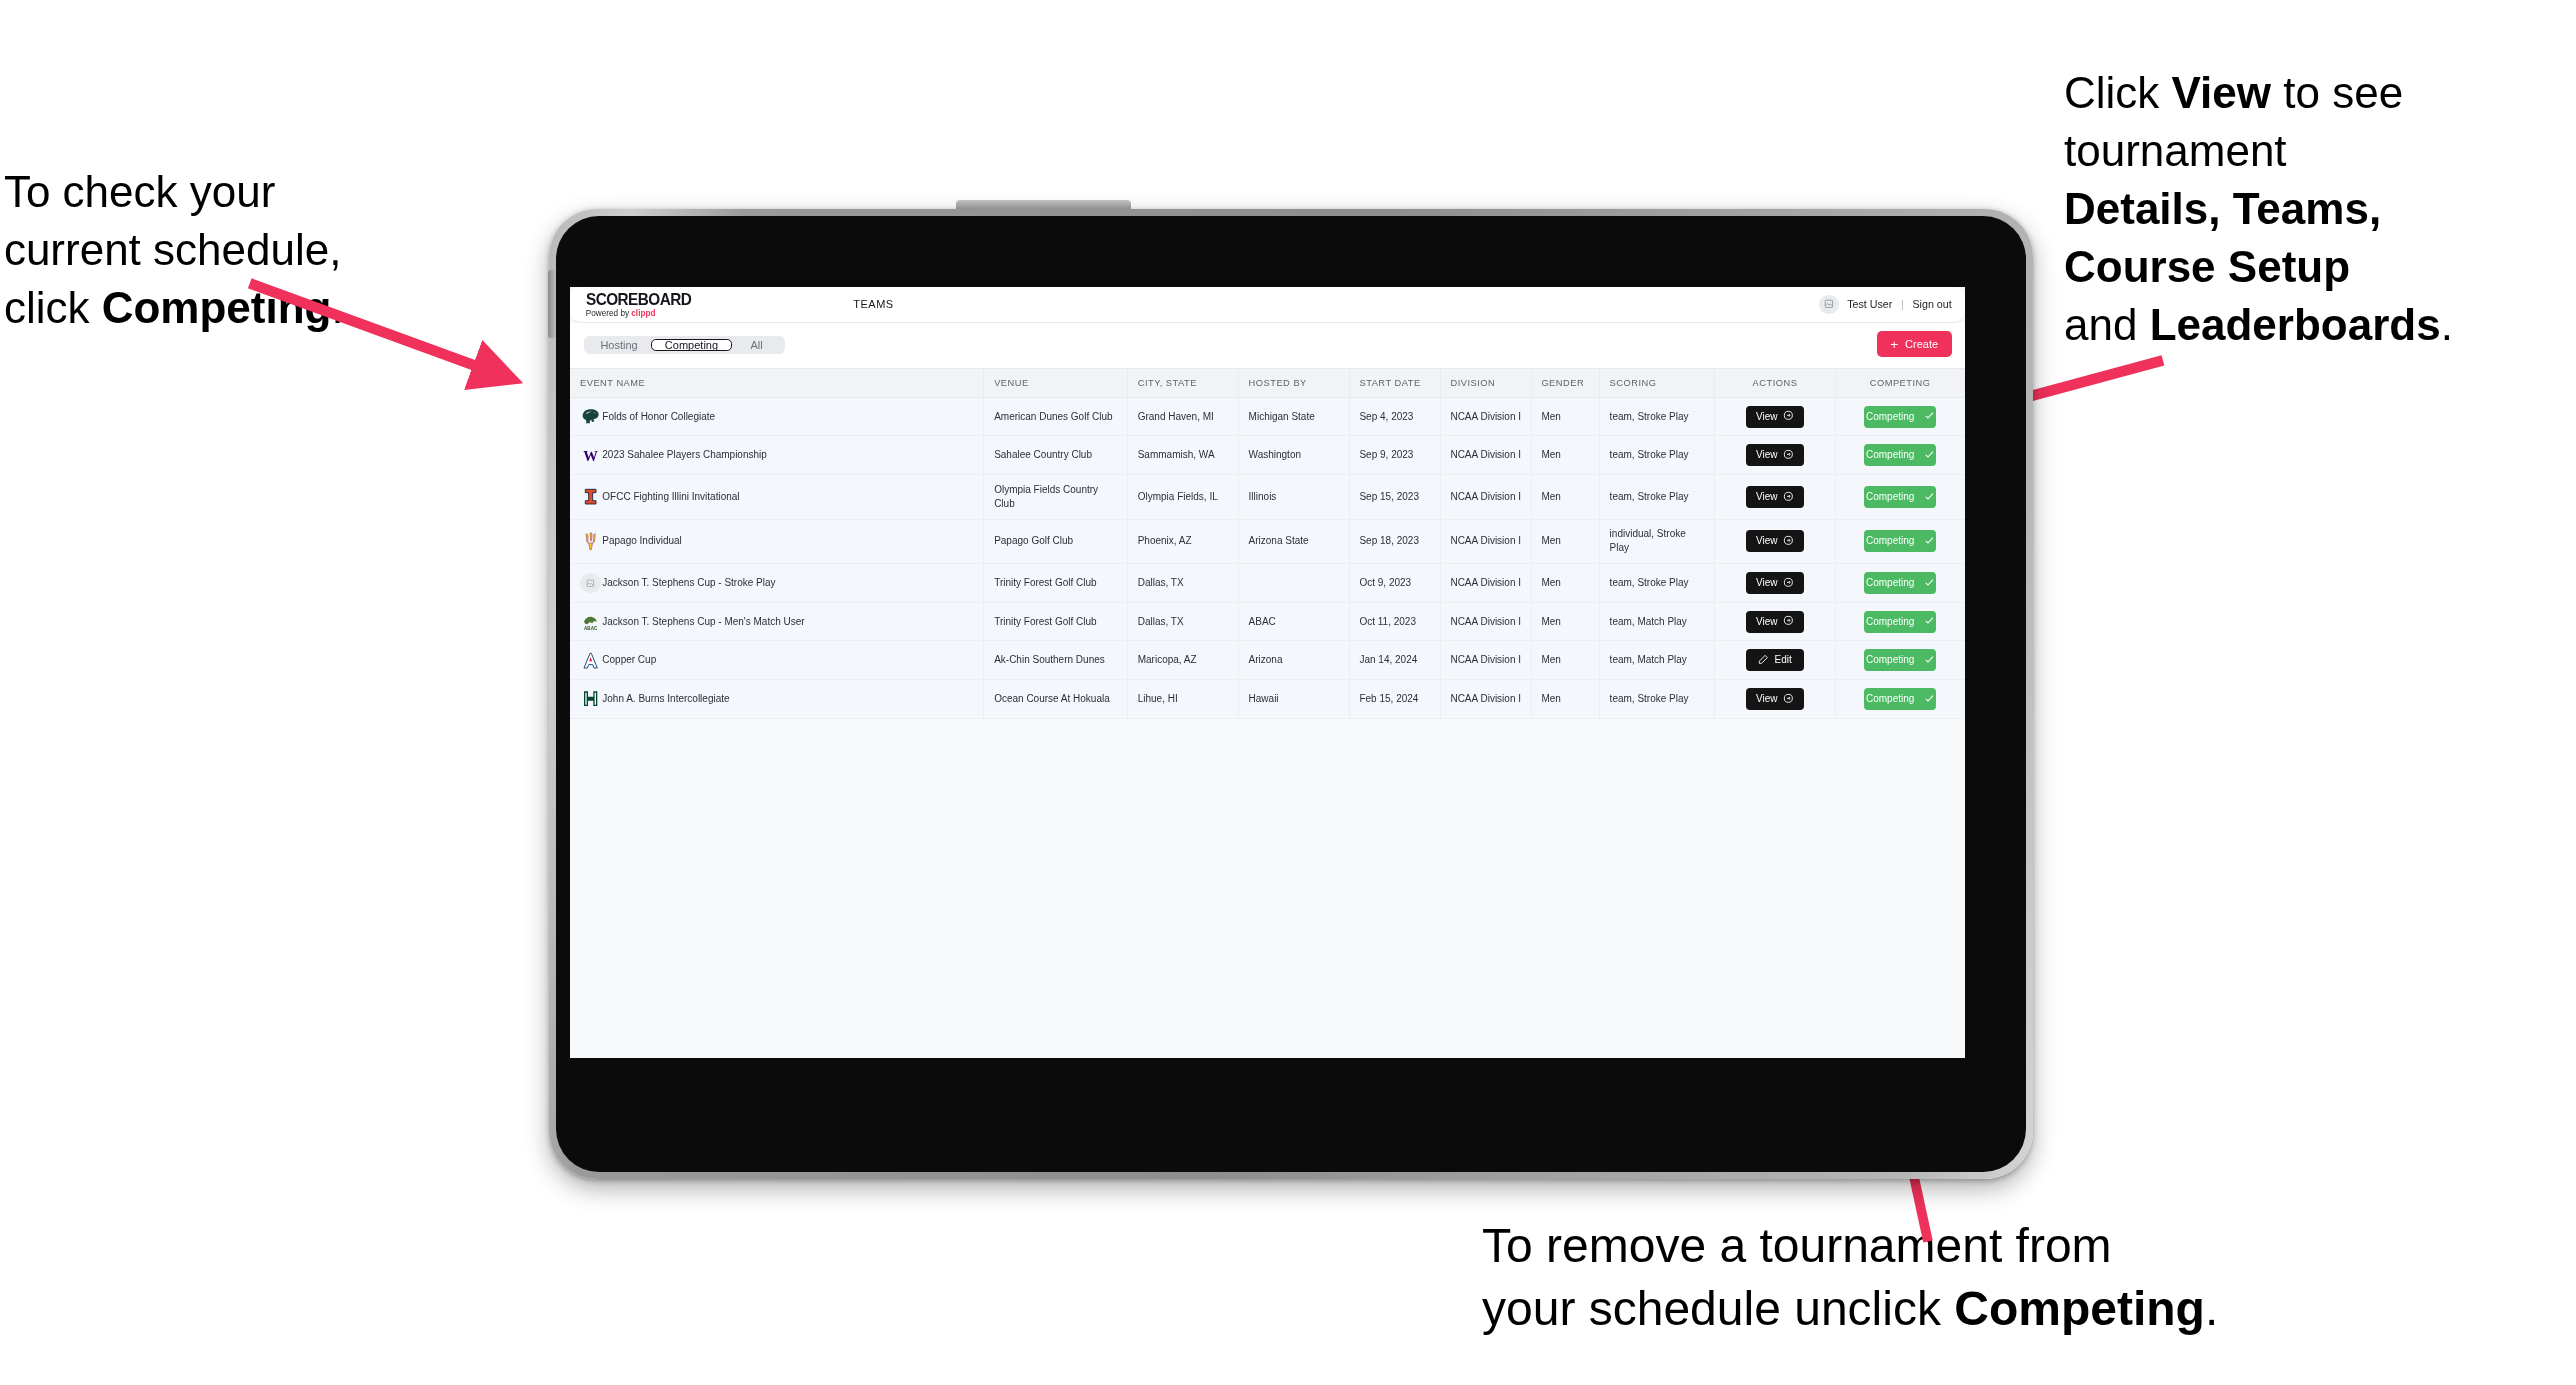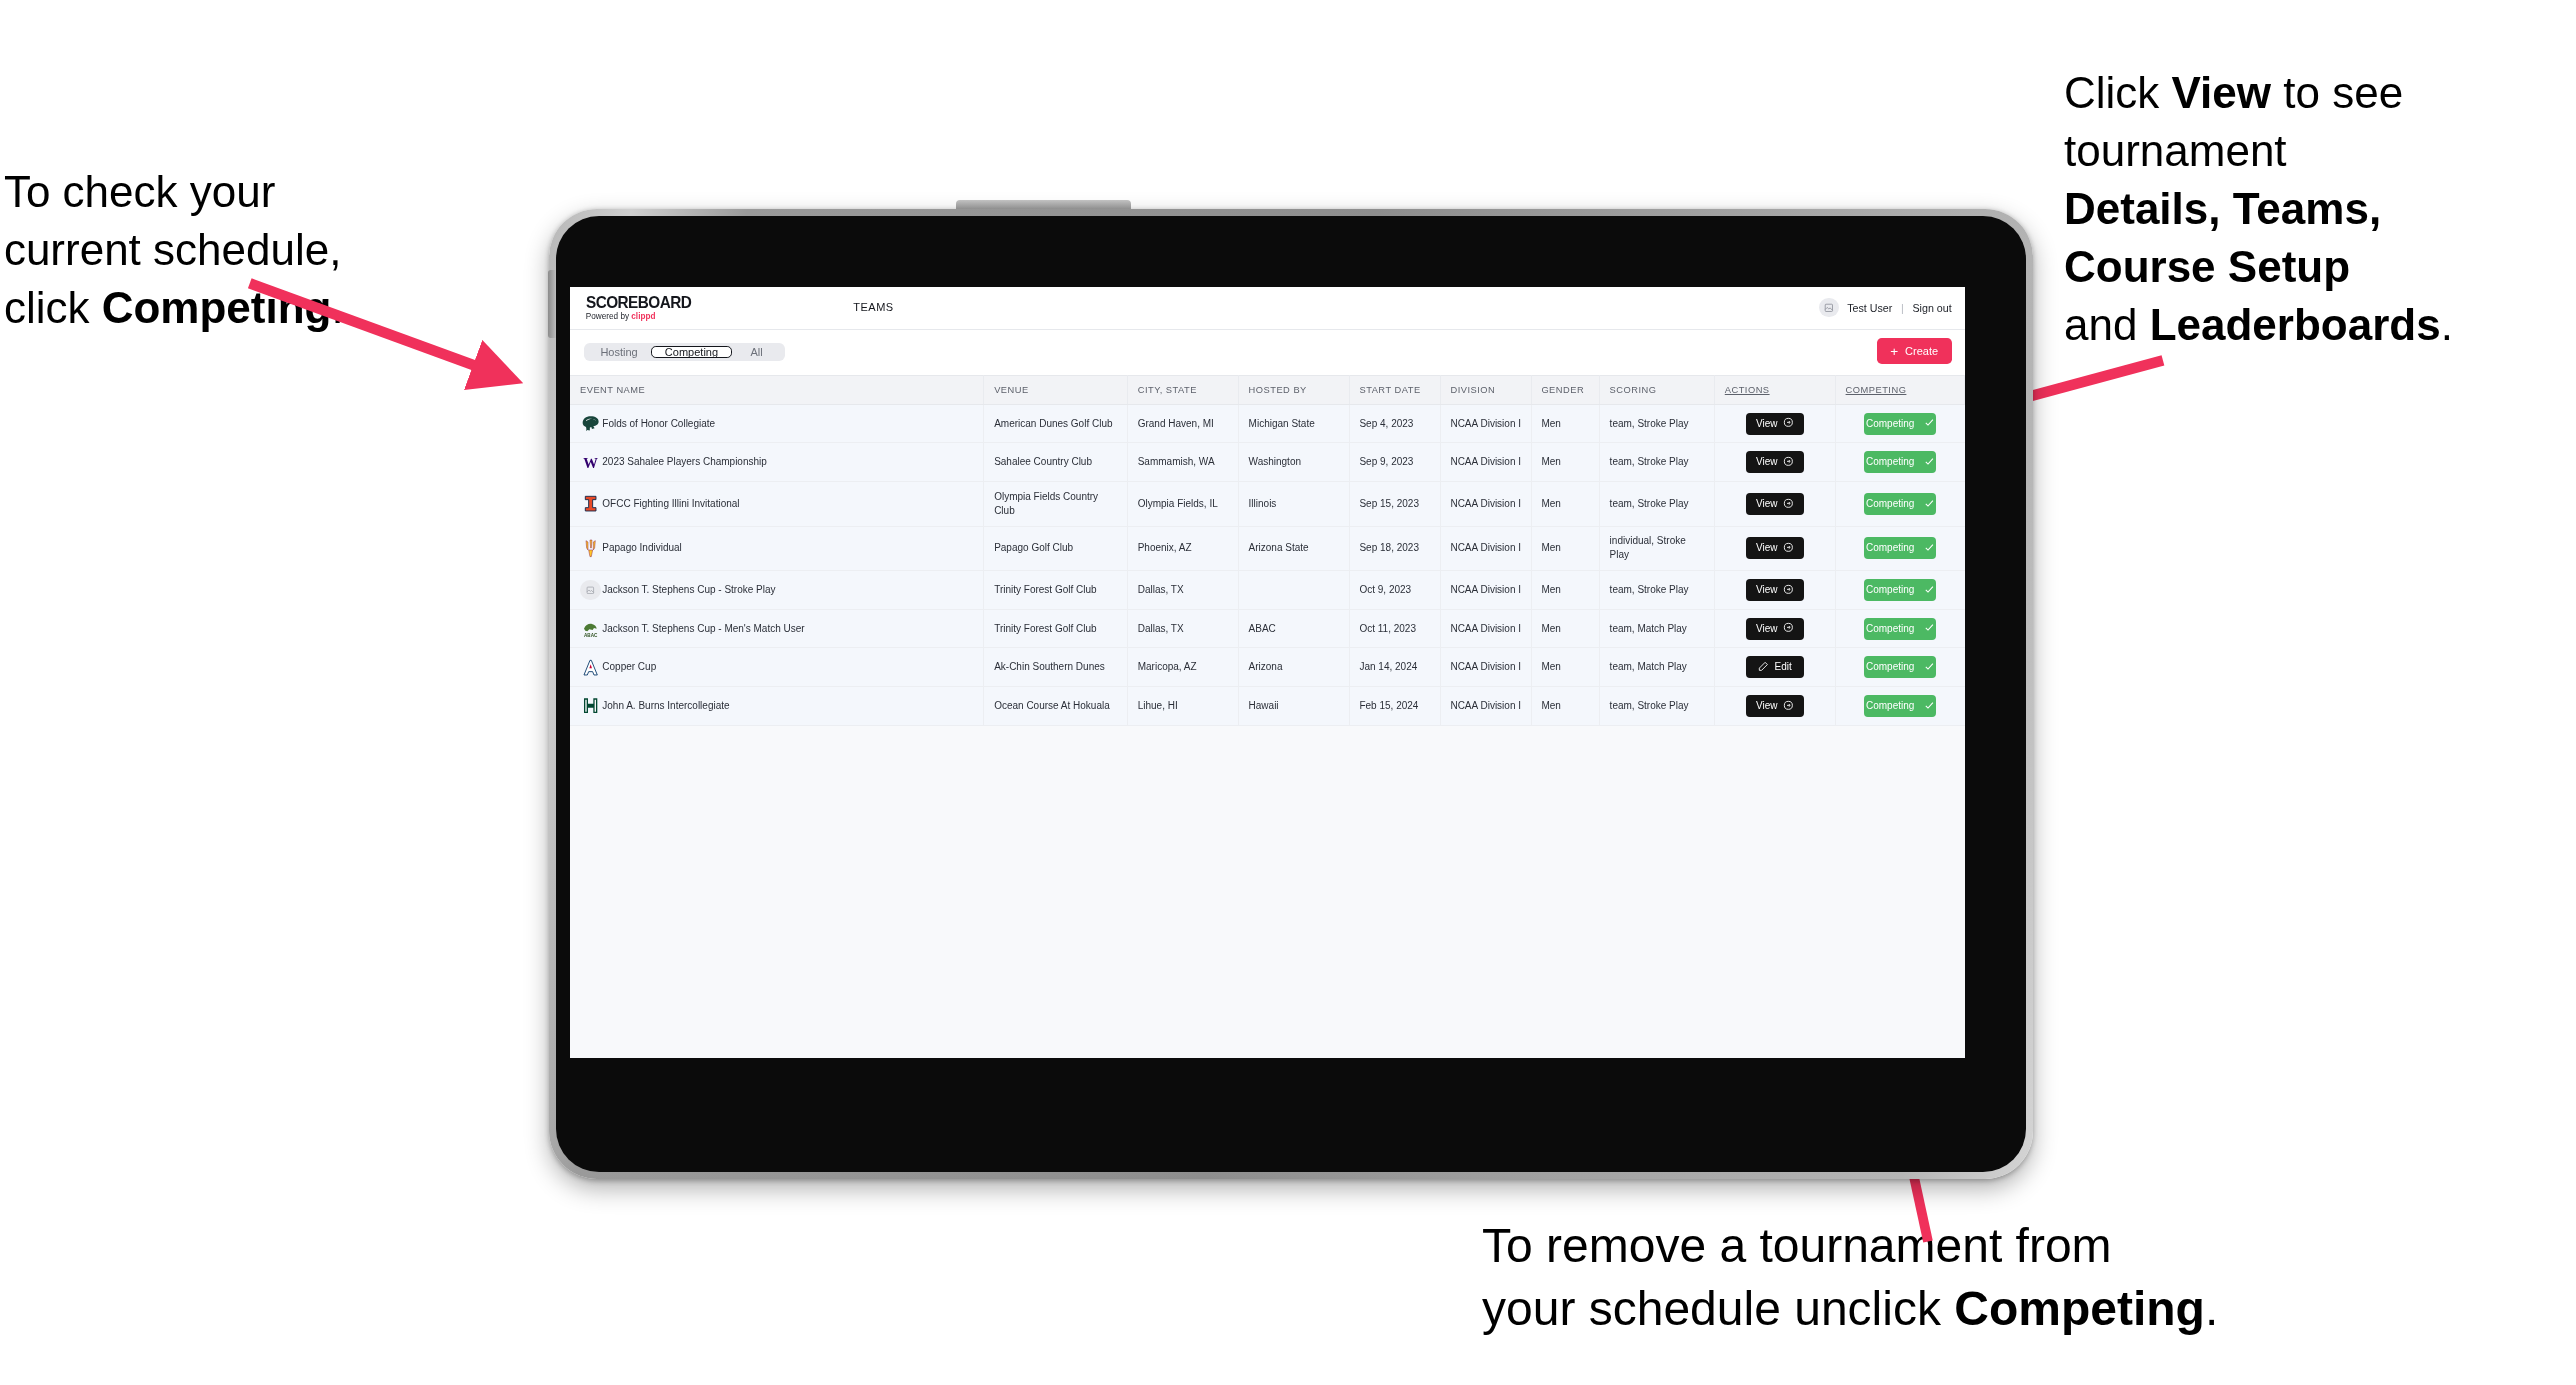--- a/index.html
+++ b/index.html
@@ -74,23 +74,24 @@
     position: absolute;
     left: 14.5px; top: 71px;
     width: 1395px; height: 771px;
     background: #f8f9fb;
     overflow: hidden;
   }
 
   
   #topnav {
     display: flex; align-items: stretch;
-    height: 43px;
+    height: 36px;
     background: #ffffff;
     border-bottom: 1px solid #e6e8ec;
+    border-radius: 11px;
   }
   #brand {
     display: flex; flex-direction: column; justify-content: center;
     padding: 0 17.5px 0 15.5px;
     min-width: 116px;
   }
   #brand-name {
     font-family: "Liberation Sans", sans-serif;
     font-weight: 700; font-size: 16.5px; letter-spacing: -0.6px;
     color: #14161c; line-height: 1;
@@ -179,21 +180,21 @@
     border-top: 1px solid #e6e8ec;
     border-bottom: 1px solid #e6e8ec;
     border-right: 1px solid #e9ebef;
     font-size: 9.3px; font-weight: 400; letter-spacing: 0.5px;
     color: #5d616b;
     text-align: left;
     padding: 8.7px 9.7px;
     height: 29px;
     vertical-align: middle;
   }
-  #ttable thead th.c-actions, #ttable thead th.c-competing { text-align: left; text-decoration: underline; }
+  #ttable thead th.c-actions, #ttable thead th.c-competing { text-align: center; }
   #ttable tbody td {
     border-bottom: 1px solid #eceef2;
     border-right: 1px solid #eceef2;
     font-size: 10px;
     color: #2b2f38;
     padding: 7.8px 9.7px;
     vertical-align: middle;
     line-height: 1.4;
     background: #f4f7fc;
   }

